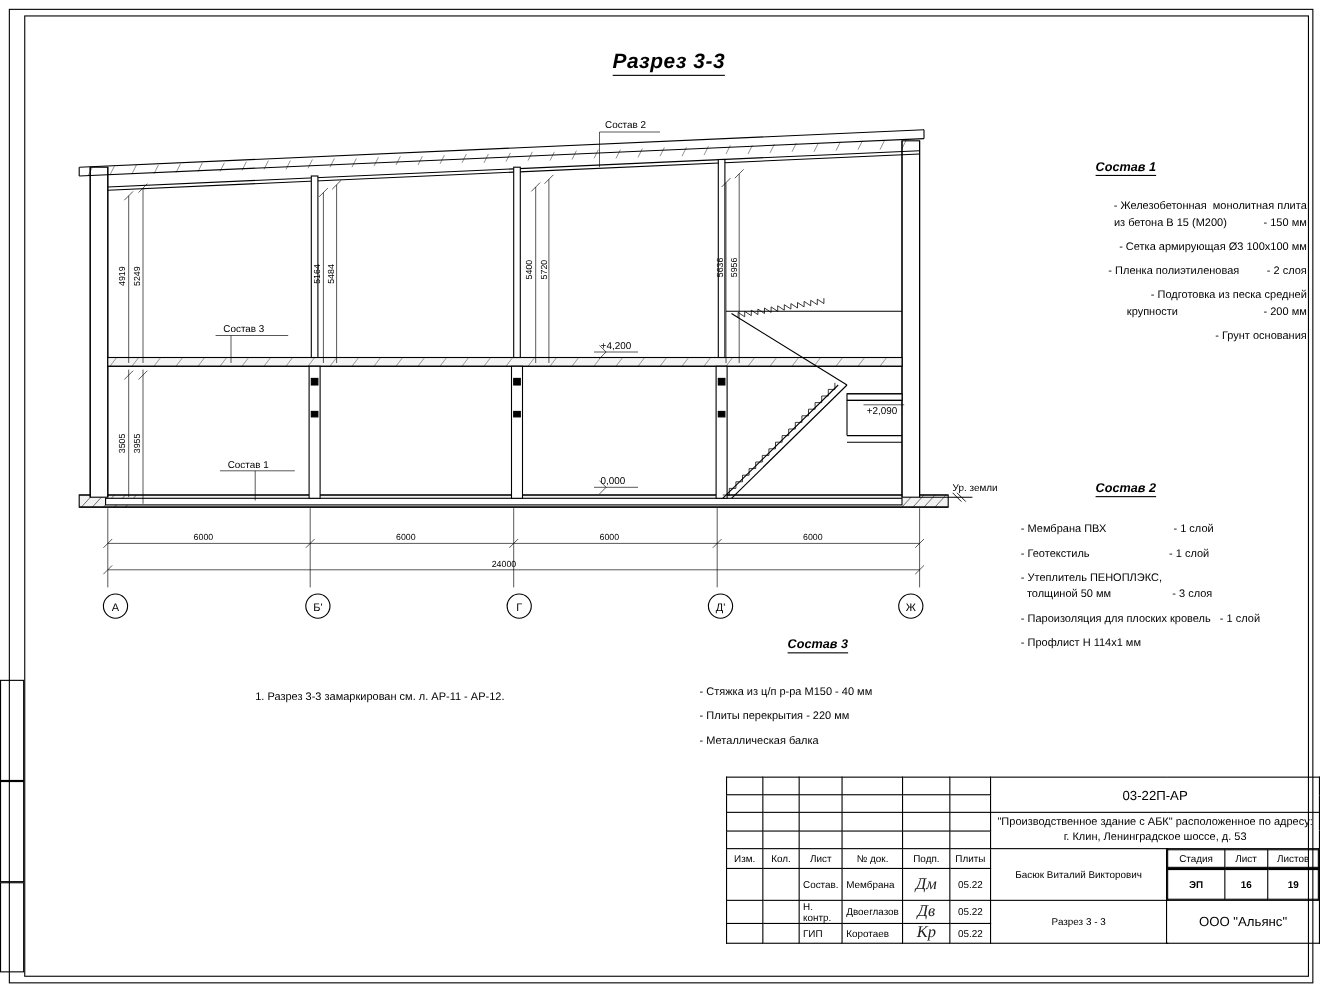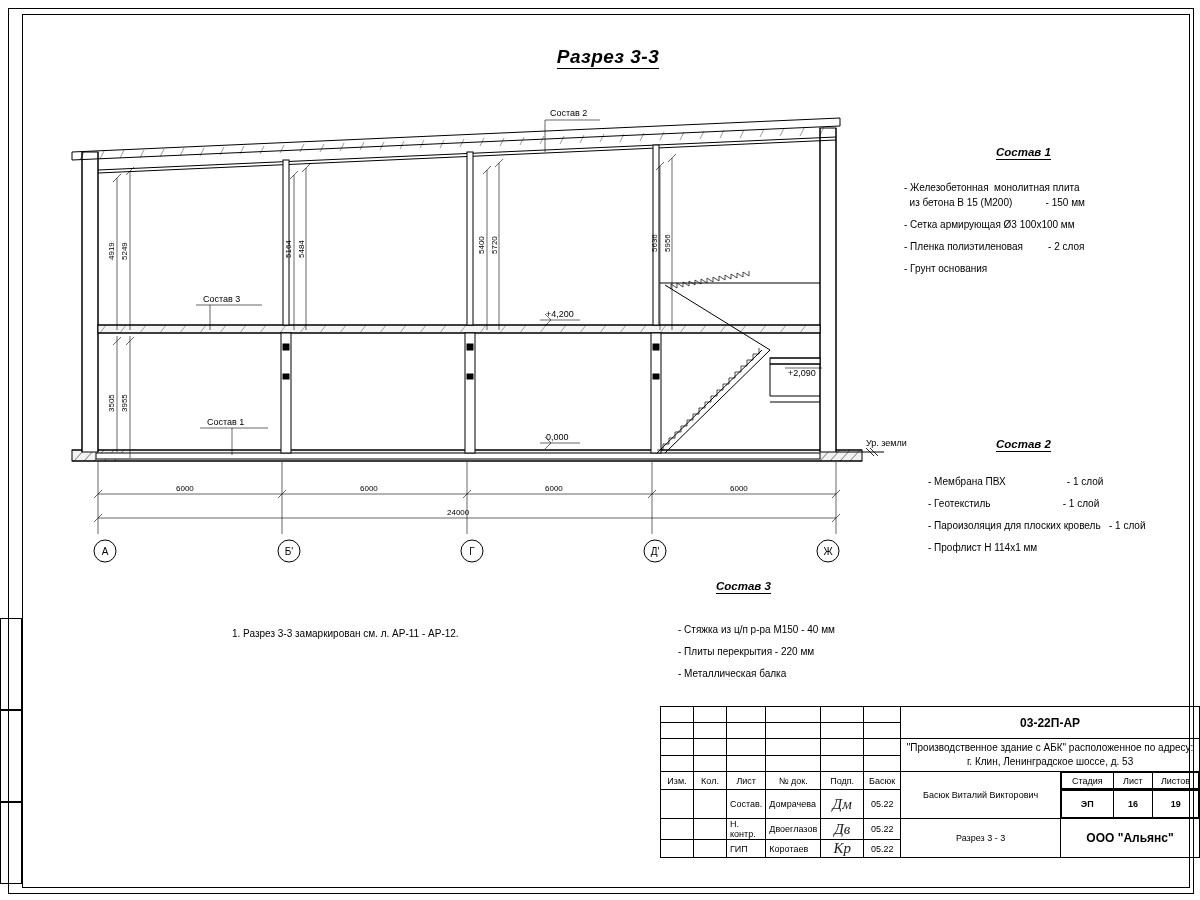--- a/index.html
+++ b/index.html
@@ -18,21 +18,21 @@
   svg{position:absolute;left:0;top:0;}
   .t{font-family:"Liberation Sans",sans-serif;font-size:9px;fill:#000;}
   .t8{font-family:"Liberation Sans",sans-serif;font-size:8px;fill:#000;}
   .t10{font-family:"Liberation Sans",sans-serif;font-size:10px;fill:#000;}
   
   .tb{position:absolute;left:660px;top:706px;width:540px;height:178px;}
   .tb table{border-collapse:collapse;font-size:9px;}
   .tb td{border:1px solid #000;padding:0 3px;vertical-align:middle;height:15px;}
   .c{text-align:center;}
   .b{font-weight:bold;}
-  .big{font-size:12px;font-weight:bold;}
+  .big{font-size:12px;font-weight:normal;}
   .sign{font-family:"Liberation Serif",serif;font-style:italic;font-size:15px;color:#222;}
 </style>
 </head>
 <body>
 
 <div class="sheet">
 
   <div class="frame-outer"></div>
   <div class="frame-inner"></div>
   <div class="leftstub" style="left:0;top:618px;width:22px;height:92px;"></div>
@@ -281,38 +281,42 @@
       <text x="203" y="302">Состав 3</text>
       <text x="207" y="425">Состав 1</text>
       <text x="546" y="317">+4,200</text>
       <text x="546" y="440">0,000</text>
       <text x="788" y="376">+2,090</text>
       <text x="866" y="446">Ур. земли</text>
     </g>
   </svg>
 
   <div class="hdr" style="left:996px;top:146px;"><span>Состав 1</span></div>
-  <div class="spec" style="left:904px;top:180px;width:260px;">
+  <div class="spec" style="left:928px;top:180px;width:260px;text-align:right;">
     <div>- Железобетонная  монолитная плита
   из бетона В 15 (М200)            - 150 мм</div>
     <div>- Сетка армирующая Ø3 100х100 мм</div>
     <div>- Пленка полиэтиленовая         - 2 слоя</div>
+    <div>- Подготовка из песка средней
+  крупности                            - 200 мм</div>
     <div>- Грунт основания</div>
   </div>
 
   <div class="hdr" style="left:996px;top:438px;"><span>Состав 2</span></div>
   <div class="spec" style="left:928px;top:474px;width:270px;">
     <div>- Мембрана ПВХ                      - 1 слой</div>
     <div>- Геотекстиль                          - 1 слой</div>
+    <div>- Утеплитель ПЕНОПЛЭКС,
+  толщиной 50 мм                    - 3 слоя</div>
     <div>- Пароизоляция для плоских кровель   - 1 слой</div>
     <div>- Профлист Н 114х1 мм</div>
   </div>
 
   <div class="hdr" style="left:716px;top:580px;"><span>Состав 3</span></div>
-  <div class="spec" style="left:678px;top:622px;width:250px;">
+  <div class="spec" style="left:636px;top:622px;width:250px;">
     <div>- Стяжка из ц/п р-ра М150 - 40 мм</div>
     <div>- Плиты перекрытия - 220 мм</div>
     <div>- Металлическая балка</div>
   </div>
 
   <div class="note" style="left:232px;top:628px;">1. Разрез 3-3 замаркирован см. л. АР-11 - АР-12.</div>
 
   <div class="tb">
     <table>
       <tbody>
@@ -352,39 +356,39 @@
             <td></td>
             <td></td>
             <td></td>
           </tr>
       <tr>
         <td class="c">Изм.</td>
         <td class="c">Кол.</td>
         <td class="c">Лист</td>
         <td class="c">№ док.</td>
         <td class="c">Подп.</td>
-        <td class="c">Басюк</td>
+        <td class="c">Плиты</td>
         <td rowspan="2" colspan="2" class="c" style="width:180px;">Басюк Виталий Викторович</td>
         <td colspan="2" class="c" style="padding:0;margin-left:44px;">
           <table style="width:100%;">
             <tbody>
                   <tr>
               <td class="c" style="width:46px;">Стадия</td>
               <td class="c" style="width:34px;">Лист</td>
               <td class="c" style="width:40px;">Листов</td>
             </tr>
           </tbody>
               </table>
         </td>
       </tr>
       <tr>
         <td></td>
             <td></td>
         <td>Состав.</td>
-        <td>Домрачева</td>
+        <td>Мембрана</td>
         <td class="c sign">Дм</td>
         <td class="c">05.22</td>
         <td colspan="2" class="c" style="padding:0;">
           <table style="width:100%;">
             <tbody>
                   <tr>
               <td class="c b" style="width:46px;height:26px;">ЭП</td>
               <td class="c b" style="width:34px;">16</td>
               <td class="c b" style="width:40px;">19</td>
             </tr>

